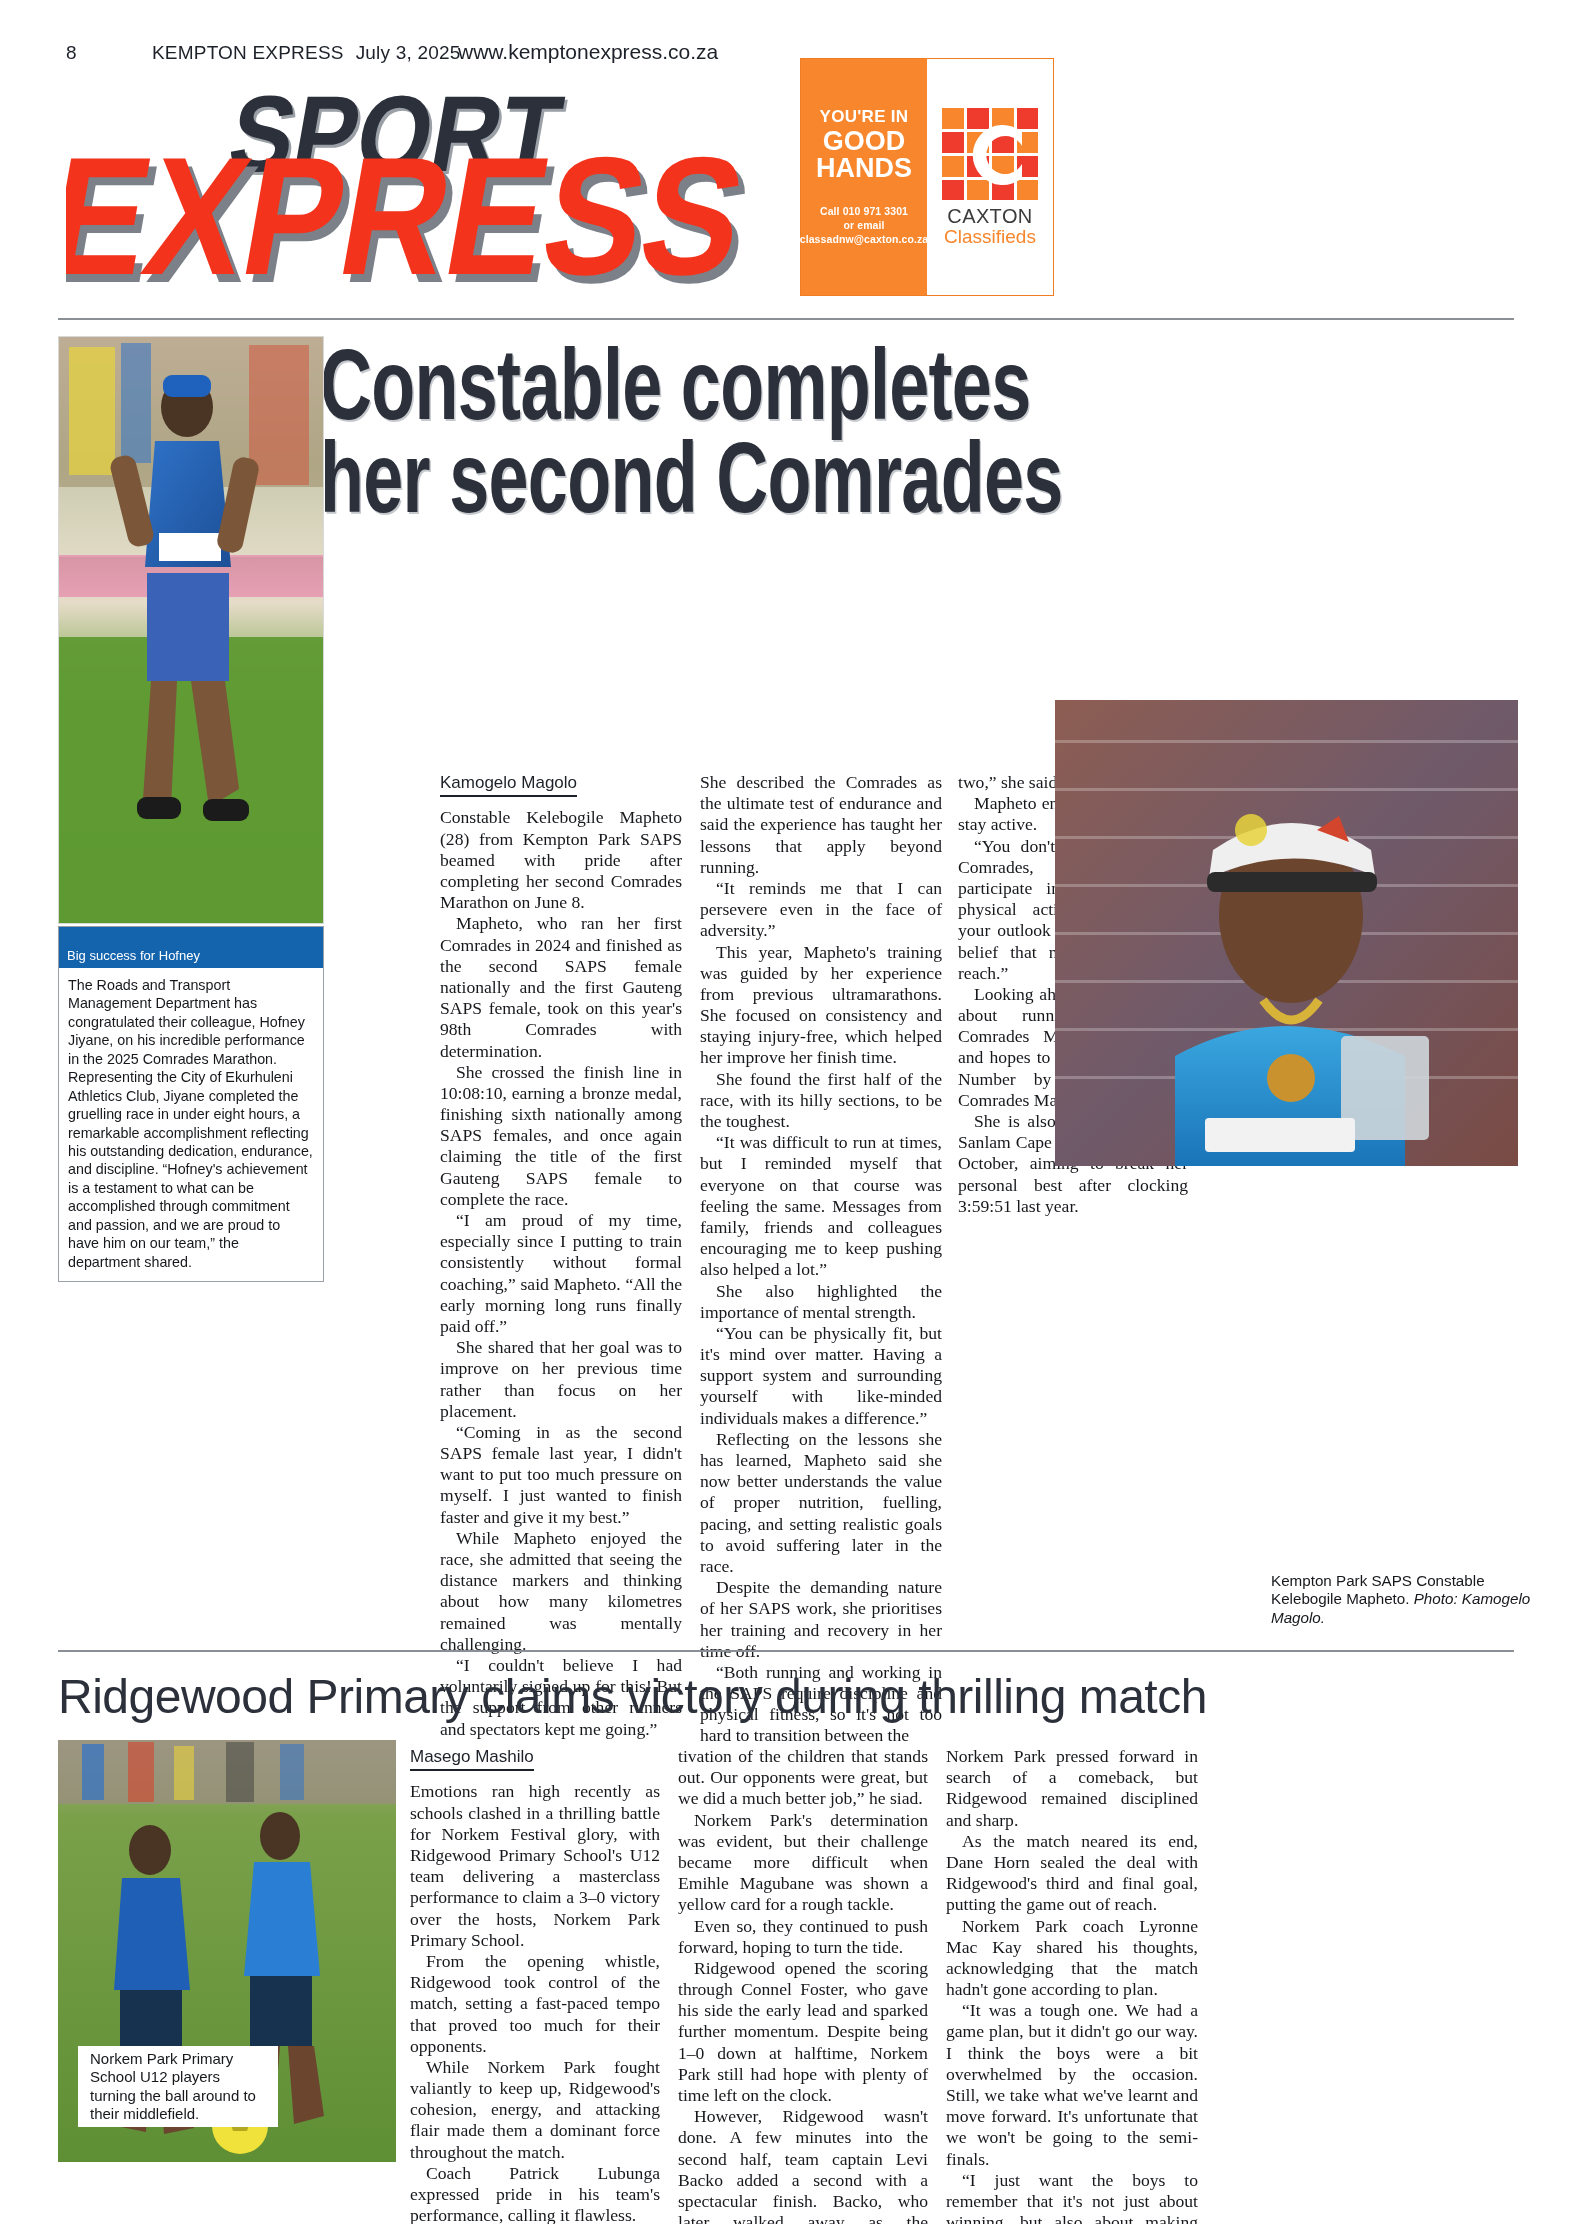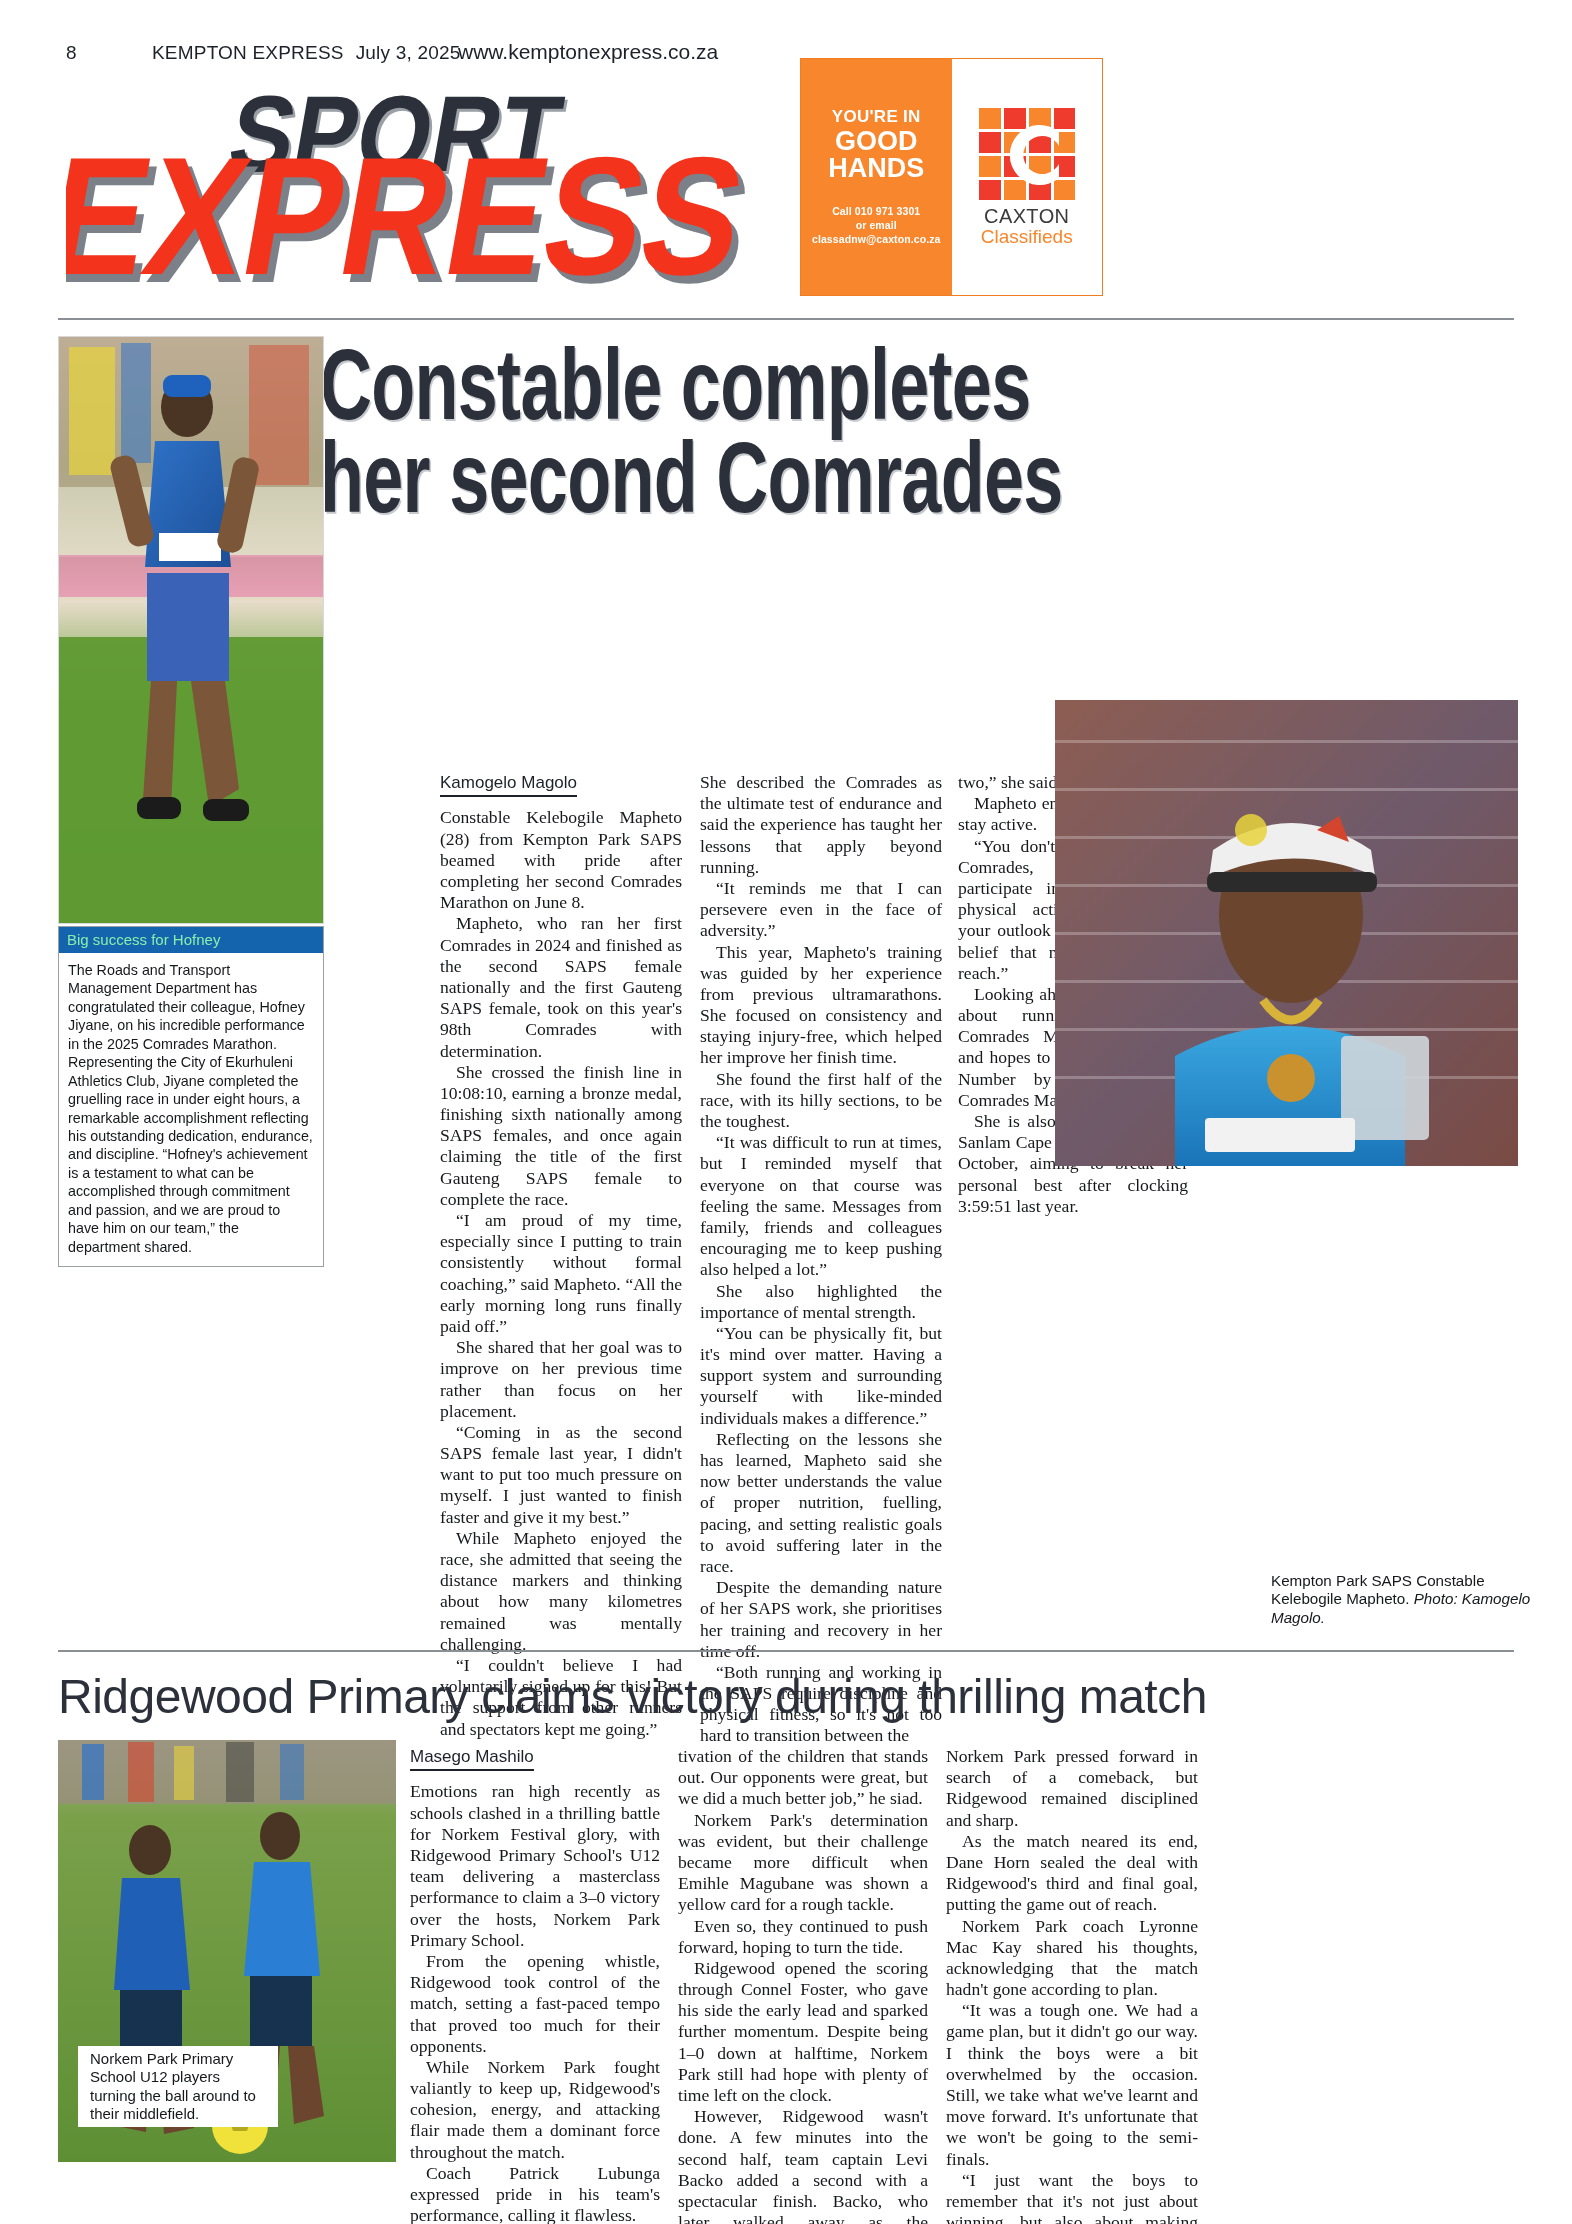--- a/index.html
+++ b/index.html
@@ -15,21 +15,21 @@
   .masthead-line{position:absolute;left:152px;top:42px;font-family:"Liberation Sans",sans-serif;font-size:19px;color:#1d2129;letter-spacing:.2px;}
   .masthead-date{margin-left:12px;}
   .weburl{position:absolute;left:458px;top:40px;font-family:"Liberation Sans",sans-serif;font-size:21px;color:#1d2129;}
 
   
   .logo{position:absolute;left:66px;top:76px;width:720px;height:222px;}
   .logo svg{display:block;}
 
   
   .ad{
-    position:absolute;left:800px;top:58px;width:303px;height:238px;
+    position:absolute;left:800px;top:58px;width:254px;height:238px;
     border:1px solid #f07d22;display:flex;background:#fff;box-sizing:border-box;
   }
   .ad-left{width:50%;background:#f7862c;display:flex;flex-direction:column;align-items:center;justify-content:center;color:#fff;text-align:center;font-family:"Liberation Sans",sans-serif;}
   .ad-l1{font-size:17px;font-weight:bold;letter-spacing:.3px;line-height:1.05;}
   .ad-l2{font-size:27px;font-weight:bold;line-height:1.0;margin-top:2px;}
   .ad-l3{font-size:27px;font-weight:bold;line-height:1.0;}
   .ad-call{margin-top:22px;font-size:10.5px;font-weight:bold;line-height:1.35;letter-spacing:.1px;}
   .ad-right{width:50%;background:#fff;display:flex;flex-direction:column;align-items:center;justify-content:center;}
   .cx-logo{width:96px;height:92px;position:relative;}
   .cx-name{font-family:"Liberation Sans",sans-serif;font-size:20px;letter-spacing:.4px;color:#3b3b3b;margin-top:6px;line-height:1;}
@@ -52,21 +52,21 @@
   }
 
   .byline{font-family:"Liberation Sans",sans-serif;font-size:17px;color:#1d2129;border-bottom:2px solid #1d2129;display:inline-block;padding-bottom:2px;margin-bottom:10px;}
 
   .col{position:absolute;font-size:17.6px;line-height:1.205;color:#16181c;text-align:justify;}
   .col p{margin:0;text-indent:16px;}
   .col p.first{text-indent:0;}
 
   
   .hofney{position:absolute;left:58px;top:926px;width:266px;border:1px solid #9aa0a6;box-sizing:border-box;background:#fff;}
-  .hofney-bar{background:#1464ad;color:#86efac;font-family:"Liberation Sans",sans-serif;font-size:15px;padding:4px 8px 5px 8px;}
+  .hofney-bar{background:#1464ad;color:#ffffff;font-family:"Liberation Sans",sans-serif;font-size:13px;padding:21px 8px 5px 8px;}
   .hofney-body{font-family:"Liberation Sans",sans-serif;font-size:14.3px;line-height:1.29;padding:8px 9px 10px 9px;color:#16181c;}
 
   
   .capbox{
     position:absolute;background:#ffffff;
     font-family:"Liberation Sans",sans-serif;font-size:15.2px;line-height:1.21;color:#16181c;
     padding:4px 6px;box-sizing:border-box;
   }
   .capbox i{font-style:italic;}
 

